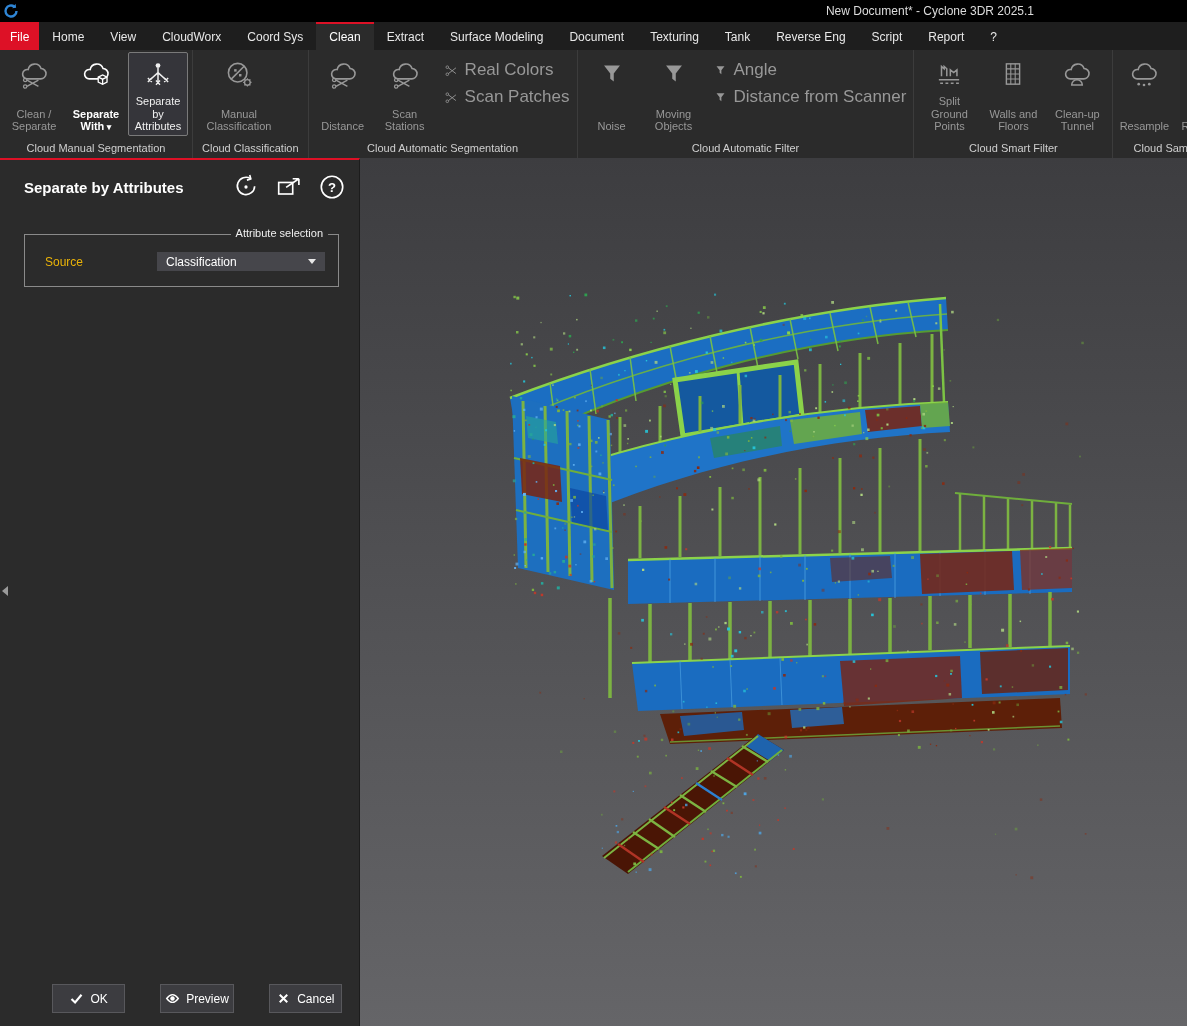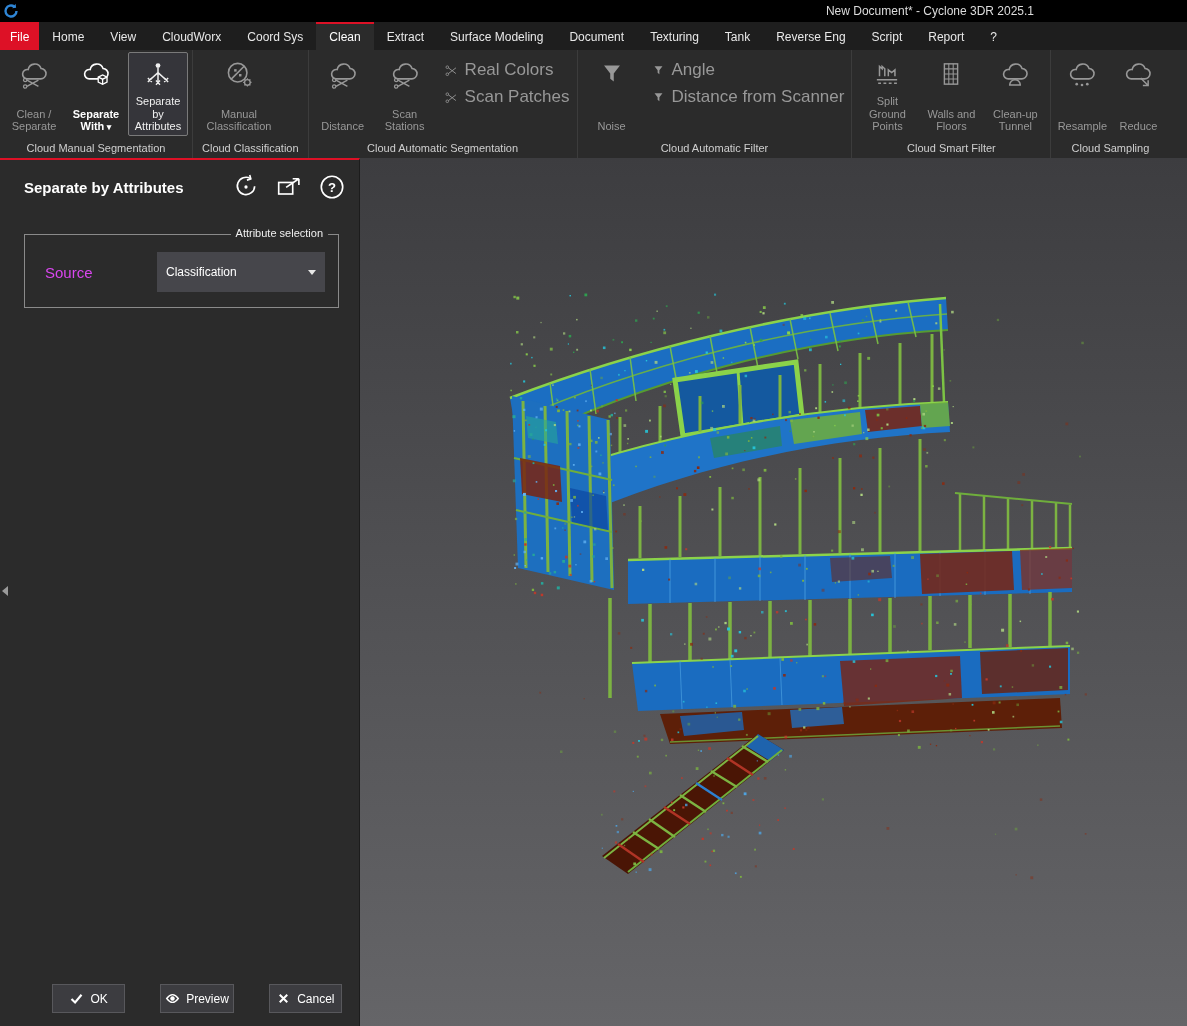--- a/index.html
+++ b/index.html
@@ -47,22 +47,22 @@
   .panel-header { display:flex; align-items:center; padding:12px 12px 8px 24px; }
   .panel-title { font-size:15px; font-weight:700; color:#ffffff; flex:1; }
   .panel-header-icons { display:flex; gap:13px; align-items:center; }
   .ph-icon { width:30px; height:30px; display:flex; align-items:center; justify-content:center;
     color:#ffffff; cursor:pointer; }
   .attr-box { position:relative; margin:24px 20px 0 24px; border:1px solid #8a8a8a;
     padding:17px 12px 15px; }
   .legend { position:absolute; top:-8px; right:10px; background:#2b2b2b; padding:0 5px;
     font-size:11px; color:#f0f0f0; }
   .attr-row { display:flex; align-items:center; }
-  .src-label { font-size:15px; color:#d946ef; margin-left:8px; width:112px; }
-  .dropdown { flex:0 0 168px; height:40px; background:#46464b; display:flex; align-items:center;
+  .src-label { font-size:12px; color:#eab308; margin-left:8px; width:112px; }
+  .dropdown { flex:0 0 168px; height:19px; background:#46464b; display:flex; align-items:center;
     padding:0 9px; color:#fff; font-size:12px; cursor:pointer; }
   .dropdown .caret { margin-left:auto; width:0; height:0; border-left:4.5px solid transparent;
     border-right:4.5px solid transparent; border-top:5px solid #e8e8e8; }
   .panel-footer { position:absolute; left:0; right:0; bottom:0; display:flex; gap:7px;
     padding:12px 17px 13px 24px; }
   .pf-btn { flex:1; height:29px; background:#3c3c40; border:1px solid #58585c; color:#fff;
     font-size:12px; display:flex; align-items:center; justify-content:center; gap:6px;
     font-family:"Liberation Sans", sans-serif; cursor:pointer;margin-left:28px; }
 
   
@@ -195,20 +195,26 @@
         </div>
         <div class="rg-name">Cloud Automatic Segmentation</div>
       </div>
       <div class="ribbon-group" data-gi="3">
         <div class="rg-buttons">
           <div class="rbtn dimmed">
             <svg width="30" height="30" viewBox="0 0 34 34" aria-hidden="true">
               <path d="M8 7.5h18l-7 8.8v9.2l-4-3.2v-6Z" fill="currentColor"></path>
             </svg>
             <span class="lbl">Noise</span>
+          </div>
+          <div class="rbtn dimmed">
+            <svg width="30" height="30" viewBox="0 0 34 34" aria-hidden="true">
+              <path d="M8 7.5h18l-7 8.8v9.2l-4-3.2v-6Z" fill="currentColor"></path>
+            </svg>
+            <span class="lbl">Moving Objects</span>
           </div>
           <div class="rbtn-col">
             <div class="rbtn-sm dimmed">
               <svg width="15" height="15" viewBox="0 0 34 34" aria-hidden="true">
                 <path d="M8 7.5h18l-7 8.8v9.2l-4-3.2v-6Z" fill="currentColor"></path>
               </svg>
               <span class="lbl">Angle</span>
             </div>
             <div class="rbtn-sm dimmed">
               <svg width="15" height="15" viewBox="0 0 34 34" aria-hidden="true">

